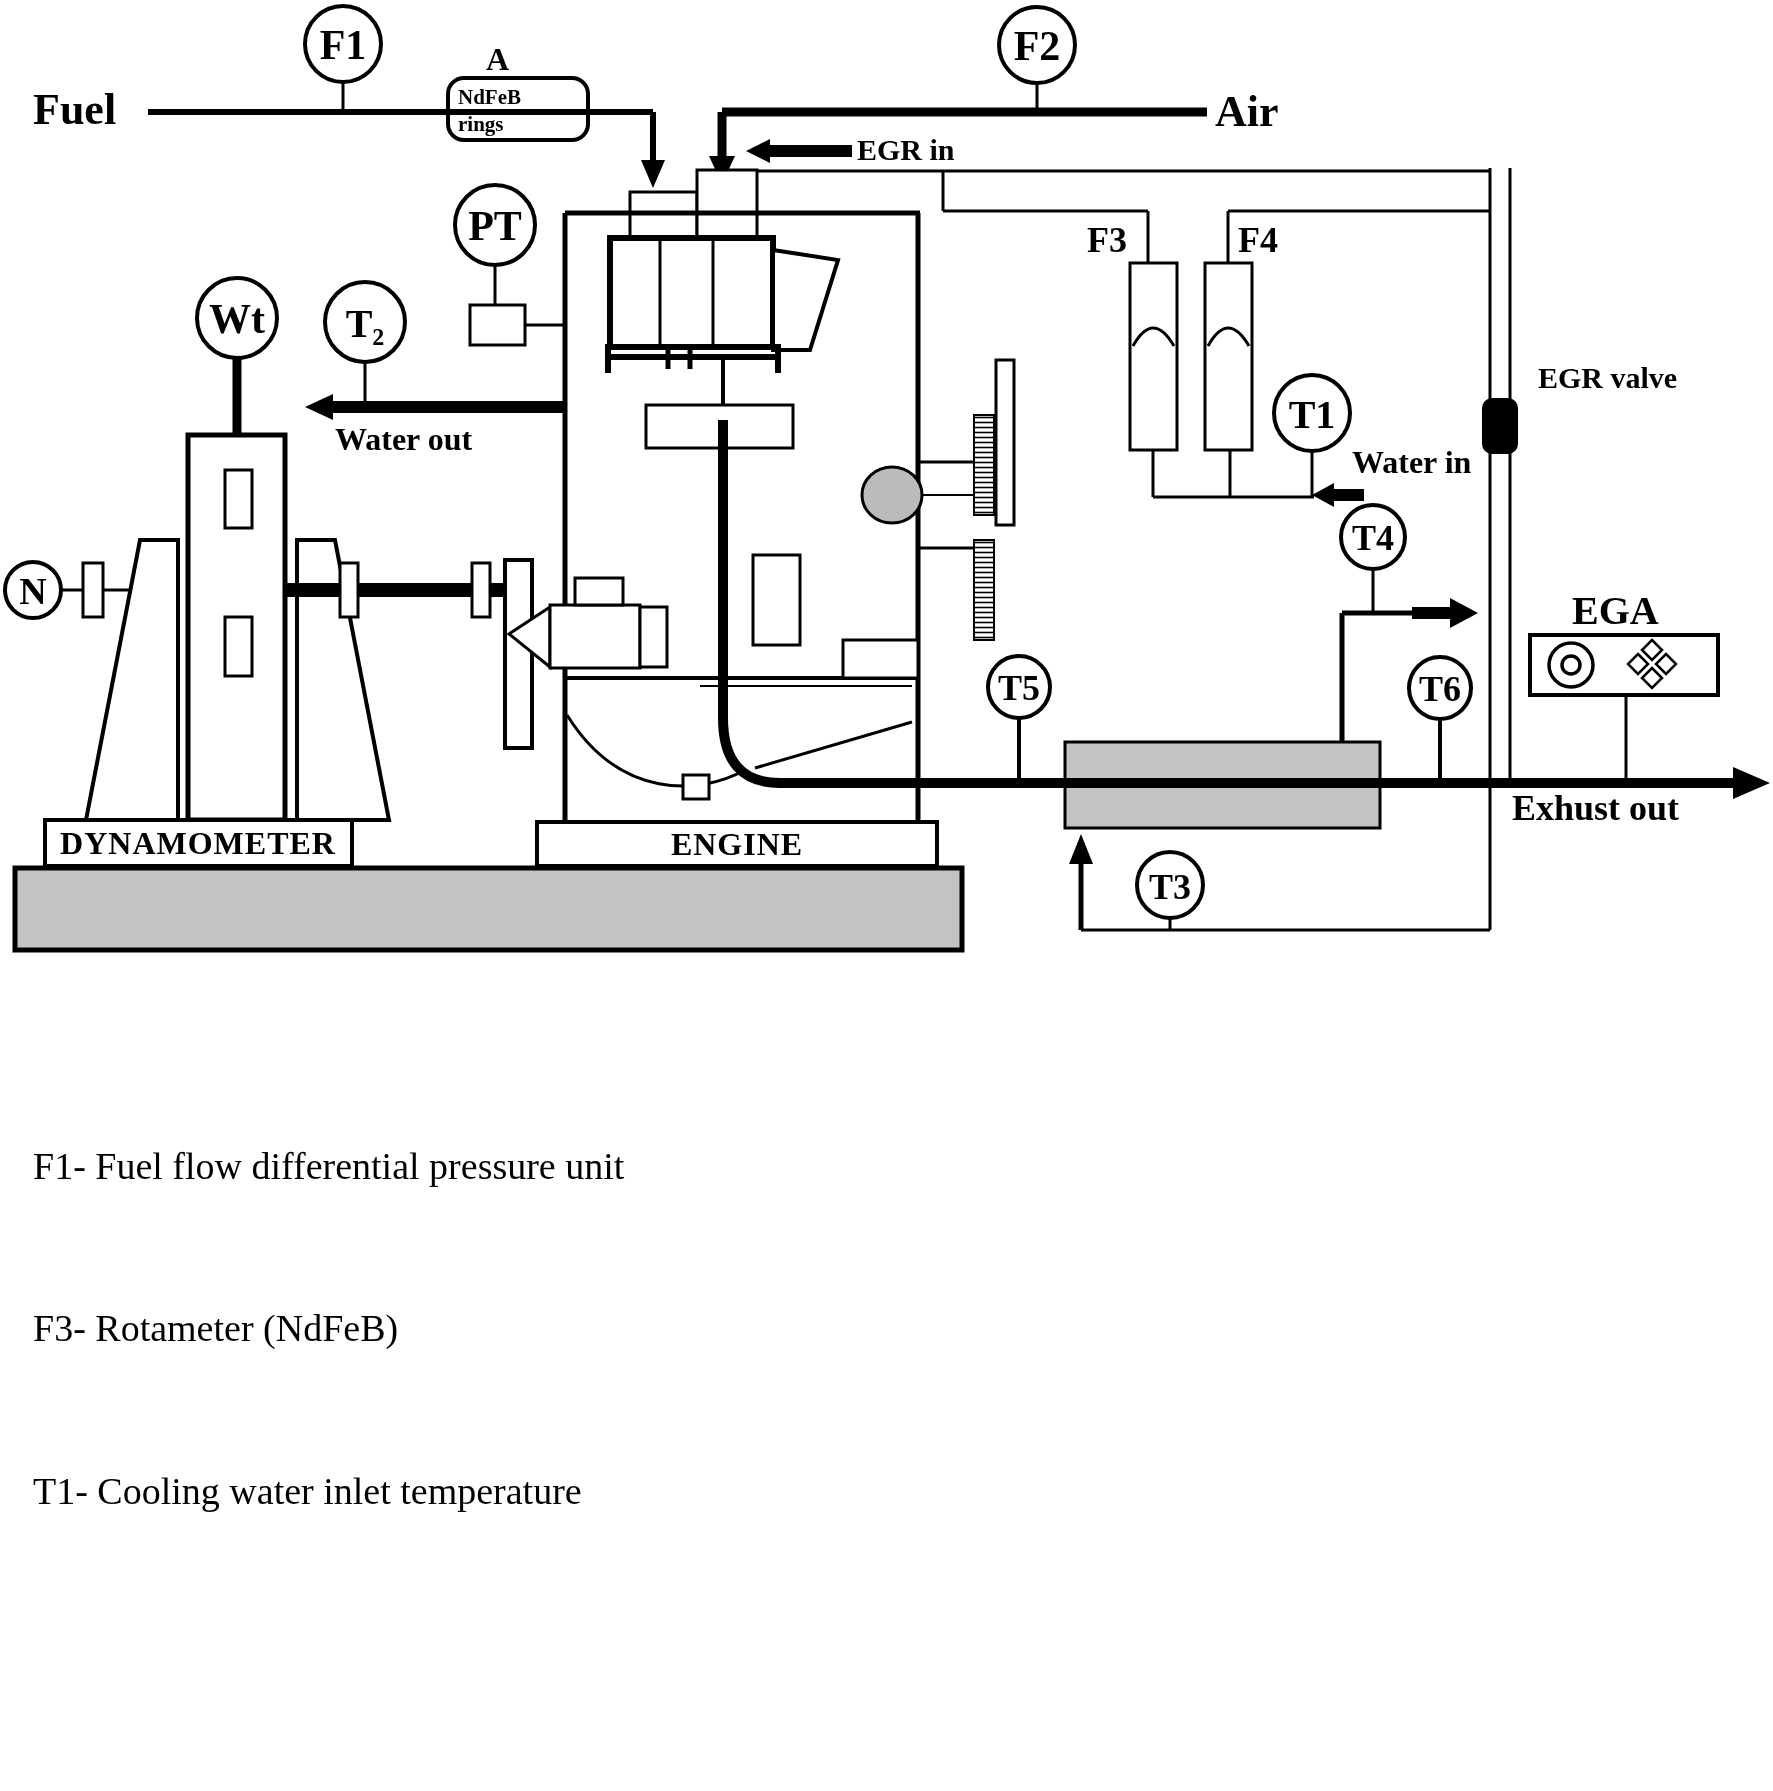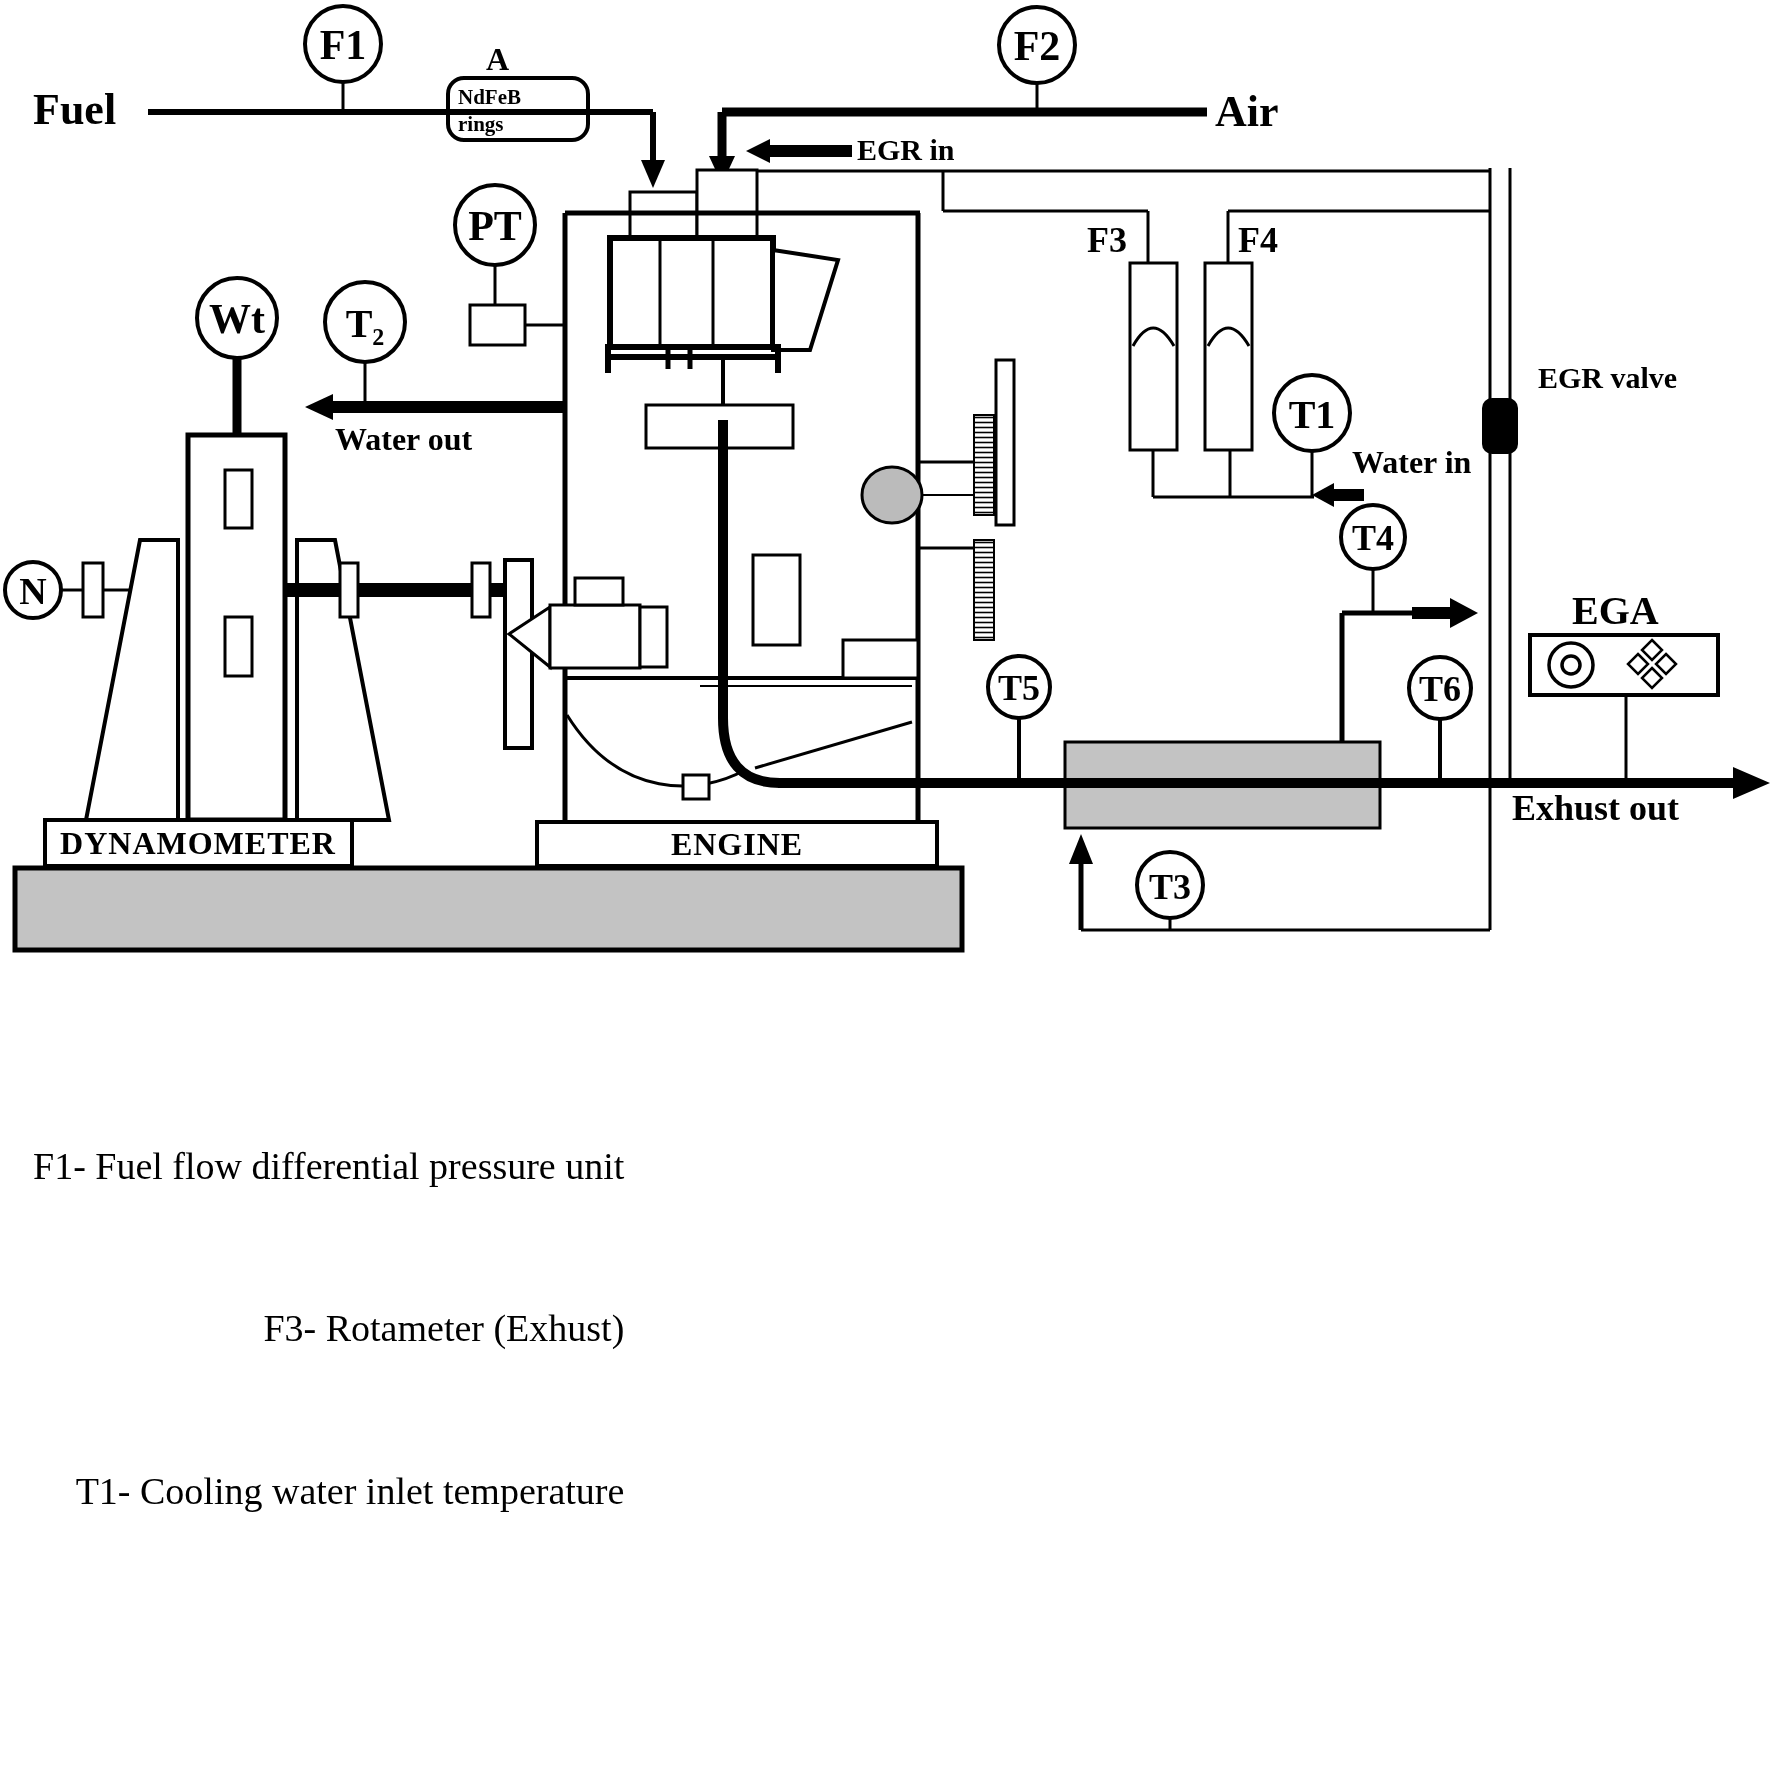--- a/index.html
+++ b/index.html
@@ -4,21 +4,21 @@
 <style>
   html,body{margin:0;padding:0;background:#fff;}
   body{width:1773px;height:1791px;position:relative;font-family:"Liberation Serif",serif;}
   .canvas{position:absolute;left:0;top:0;width:1773px;height:1791px;}
   svg{position:absolute;left:0;top:0;}
   svg text{fill:#000;font-family:"Liberation Serif",serif;font-weight:bold;}
   .sensor-circle{fill:#fff;stroke:#000;stroke-width:4;}
   .pipe{stroke:#000;fill:none;}
   .box{fill:#fff;stroke:#000;stroke-width:3;}
   .legend{position:absolute;left:33px;top:1030px;font-size:38px;line-height:54.3px;color:#000;font-family:"Liberation Serif",serif;white-space:pre;}
-  .legend div{height:54.3px;text-align:right;}
+  .legend div{height:54.3px;}
 </style>
 </head>
 <body>
 
 <div class="canvas">
 <svg width="1773" height="1010" viewBox="0 0 1773 1010">
   <defs>
     <pattern id="hatch" width="5" height="5" patternUnits="userSpaceOnUse">
       <rect width="5" height="5" fill="#fff"></rect>
       <line x1="0" y1="2.5" x2="5" y2="2.5" stroke="#000" stroke-width="1.6"></line>
@@ -249,21 +249,21 @@
   <text x="1352" y="473" font-size="32">Water in</text>
   <text x="1538" y="388" font-size="30">EGR valve</text>
   <text x="1572" y="624" font-size="40">EGA</text>
   <text x="1512" y="820" font-size="36">Exhust out</text>
   <text x="1087" y="252" font-size="36">F3</text>
   <text x="1238" y="252" font-size="36">F4</text>
 </svg>
 
 <div class="legend">
   <div>F1- Fuel flow differential pressure unit</div>
-  <div>F3- Rotameter (Exhust)</div>
+  <div>F3- Rotameter (NdFeB)</div>
   <div>T1- Cooling water inlet temperature</div>
   
   
   
   
   
   
   
   
   

